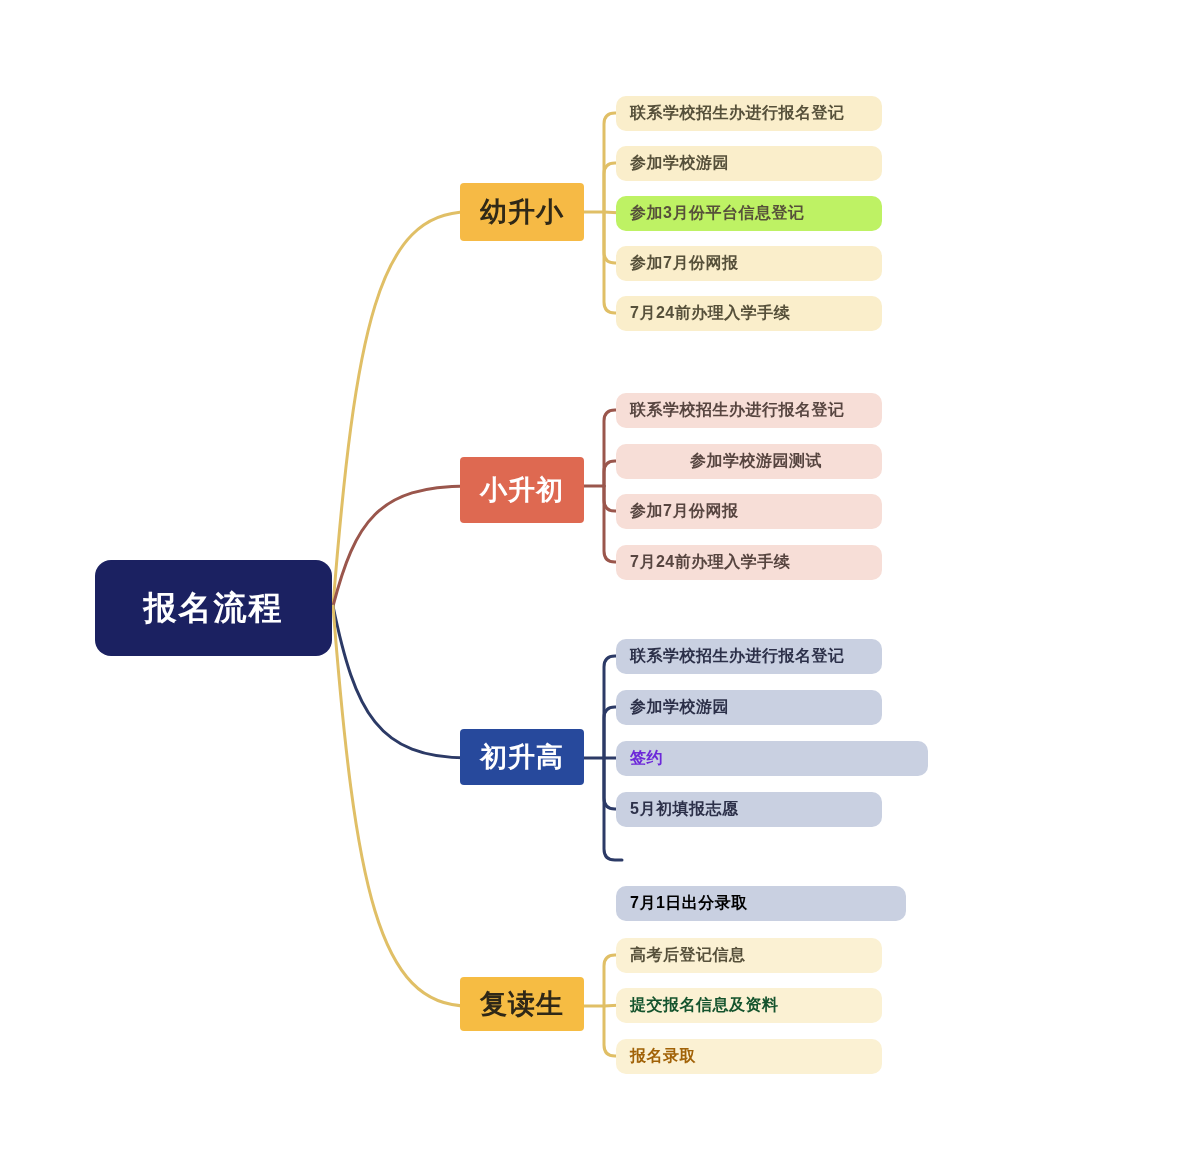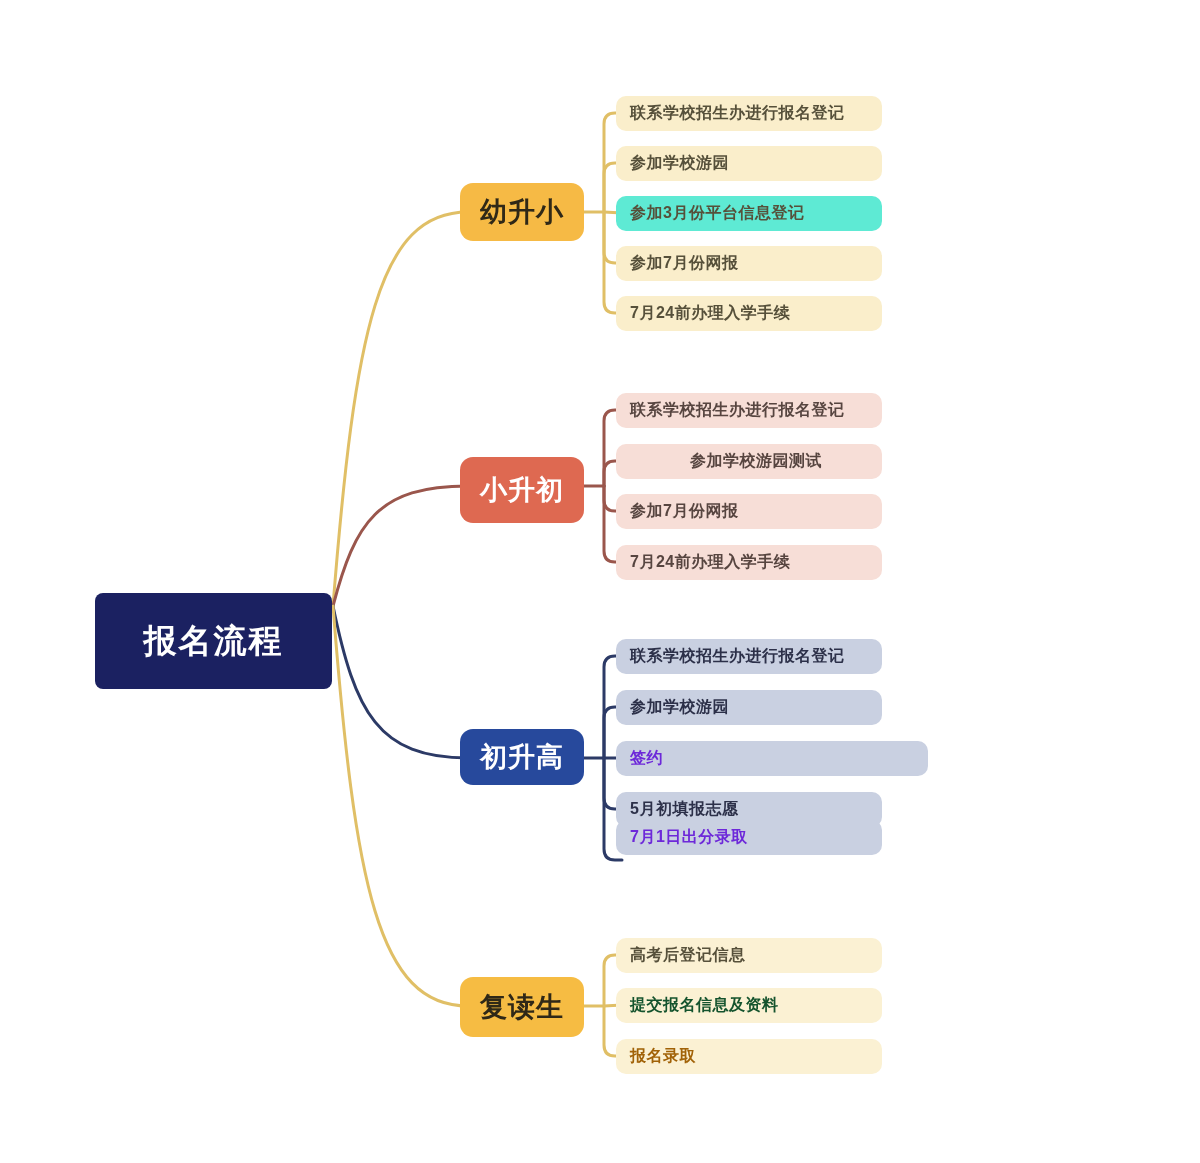--- a/index.html
+++ b/index.html
@@ -24,28 +24,27 @@
   .node {
     position: absolute;
     z-index: 2;
     display: flex;
     align-items: center;
     justify-content: center;
     box-sizing: border-box;
     white-space: nowrap;
   }
   .root-node {
-    border-radius: 8px;
+    border-radius: 16px;
     font-size: 33px;
     font-weight: bold;
     letter-spacing: 2px;
-    margin-top: 33px;
   }
   .branch-node {
-    border-radius: 13px;
+    border-radius: 4px;
     font-size: 27px;
     font-weight: bold;
     letter-spacing: 1px;
   }
   .child-node {
     border-radius: 10px;
     font-size: 16px;
     font-weight: 700;
     justify-content: flex-start;
     padding-left: 14px;
@@ -89,21 +88,21 @@
   <div id="nodes-layer">
       <div class="node branch-node" style="left: 460px; top: 183px; width: 124px; height: 58px; background: rgb(246, 186, 69); color: rgb(47, 40, 23);">
         <span>幼升小</span>
       </div>
       <div class="node child-node" style="left: 616px; top: 95.5px; width: 266px; height: 35px; background: rgb(250, 238, 203); color: rgb(86, 80, 58);">
         <span>联系学校招生办进行报名登记</span>
       </div>
       <div class="node child-node" style="left: 616px; top: 145.5px; width: 266px; height: 35px; background: rgb(250, 238, 203); color: rgb(86, 80, 58);">
         <span>参加学校游园</span>
       </div>
-      <div class="node child-node" style="left: 616px; top: 195.5px; width: 266px; height: 35px; background: #5eead4; color: rgb(86, 80, 58); align-items: center;">
+      <div class="node child-node" style="left: 616px; top: 195.5px; width: 266px; height: 35px; background: #bef264; color: rgb(86, 80, 58); align-items: center;">
         <span>参加3月份平台信息登记</span>
       </div>
       <div class="node child-node" style="left: 616px; top: 245.5px; width: 266px; height: 35px; background: rgb(250, 238, 203); color: rgb(86, 80, 58);">
         <span>参加7月份网报</span>
       </div>
       <div class="node child-node" style="left: 616px; top: 295.5px; width: 266px; height: 35px; background: rgb(250, 238, 203); color: rgb(86, 80, 58);">
         <span>7月24前办理入学手续</span>
       </div>
       <div class="node branch-node" style="left: 460px; top: 457px; width: 124px; height: 66px; background: rgb(222, 105, 81); color: rgb(255, 255, 255);">
         <span>小升初</span>
@@ -128,24 +127,24 @@
       </div>
       <div class="node child-node" style="left: 616px; top: 689.5px; width: 266px; height: 35px; background: rgb(201, 208, 225); color: rgb(44, 48, 73);">
         <span>参加学校游园</span>
       </div>
       <div class="node child-node" style="left: 616px; top: 740.5px; width: 312px; height: 35px; background: rgb(201, 208, 225); color: #6d28d9;">
         <span>签约</span>
       </div>
       <div class="node child-node" style="left: 616px; top: 791.5px; width: 266px; height: 35px; background: rgb(201, 208, 225); color: rgb(44, 48, 73);">
         <span>5月初填报志愿</span>
       </div>
-      <div class="node child-node" style="left: 616px; top: 820px; width: 266px; height: 35px; background: rgb(201, 208, 225); color: #6d28d9;">
+      <div class="node child-node" style="left: 616px; top: 886px; width: 290px; height: 35px; background: rgb(201, 208, 225); color: #000000;">
         <span>7月1日出分录取</span>
       </div>
-      <div class="node branch-node" style="left: 460px; top: 977px; width: 124px; height: 60px; background: rgb(246, 188, 67); color: rgb(47, 40, 23);">
+      <div class="node branch-node" style="left: 460px; top: 977px; width: 124px; height: 54px; background: rgb(246, 188, 67); color: rgb(47, 40, 23);">
         <span>复读生</span>
       </div>
       <div class="node child-node" style="left: 616px; top: 937.5px; width: 266px; height: 35px; background: rgb(251, 241, 211); color: rgb(86, 80, 58);">
         <span>高考后登记信息</span>
       </div>
       <div class="node child-node" style="left: 616px; top: 987.5px; width: 266px; height: 35px; background: rgb(251, 241, 211); color: #14532d;">
         <span>提交报名信息及资料</span>
       </div>
       <div class="node child-node" style="left: 616px; top: 1038.5px; width: 266px; height: 35px; background: rgb(251, 241, 211); color: #a16207;">
         <span>报名录取</span>

